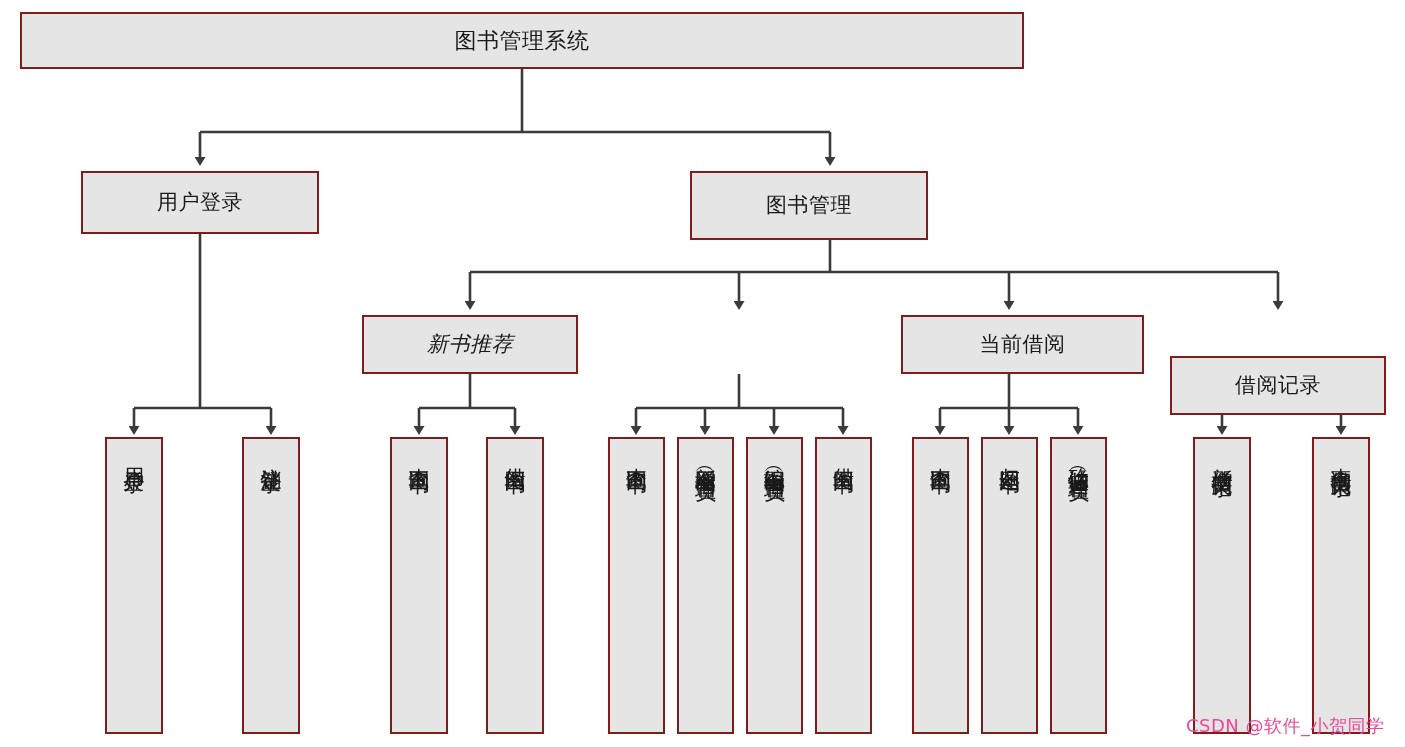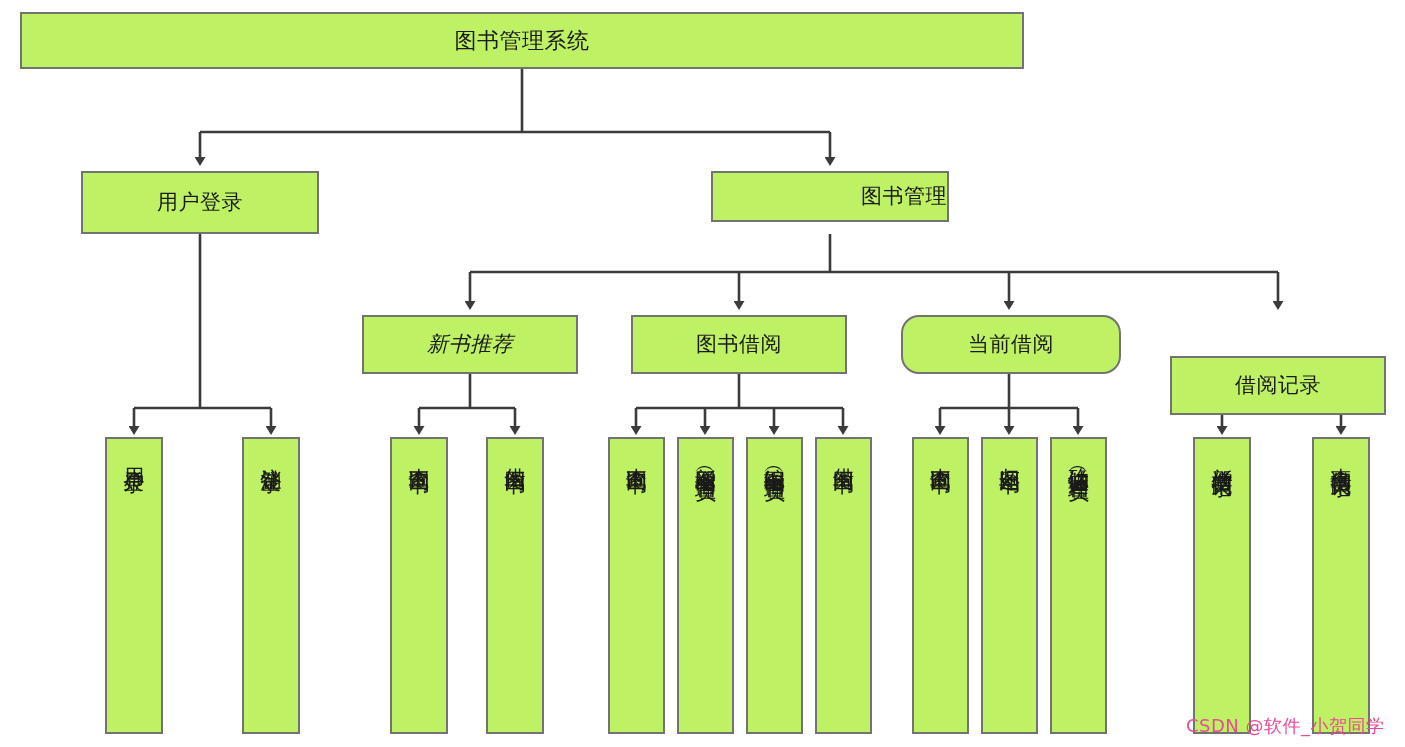--- a/index.html
+++ b/index.html
@@ -20,22 +20,22 @@
   #edges {
     position: absolute;
     left: 0;
     top: 0;
     width: 1405px;
     height: 747px;
   }
   .node {
     position: absolute;
     box-sizing: border-box;
-    border: 2px solid #737373;
-    background: #bef264;
+    border: 2px solid #7f1d1d;
+    background: #e5e5e5;
     display: flex;
     align-items: center;
     justify-content: center;
     color: #1a1a1a;
   }
   .node .txt {
     display: block;
     text-align: center;
     line-height: 1.18;
     letter-spacing: 0.5px;
@@ -121,31 +121,28 @@
     </g>
   </svg>
 
   <div class="node root horiz" style="left:20px; top:12px; width:1004px; height:57px;">
     <span class="txt">图书管理系统</span>
   </div>
 
   <div class="node horiz" style="left:81px; top:171px; width:238px; height:63px;">
     <span class="txt">用户登录</span>
   </div>
-  <div class="node horiz" style="left:711px; top:171px; width:238px; height:51px;justify-content:flex-end;">
+  <div class="node horiz" style="left:690px; top:171px; width:238px; height:69px;">
     <span class="txt">图书管理</span>
   </div>
 
   <div class="node horiz" style="left:362px; top:315px; width:216px; height:59px;font-style:italic;">
     <span class="txt">新书推荐</span>
   </div>
-  <div class="node horiz" style="left:631px; top:315px; width:216px; height:59px;">
-    <span class="txt">图书借阅</span>
-  </div>
-  <div class="node horiz" style="left:901px; top:315px; width:220px; height:59px;border-radius:18px;">
+  <div class="node horiz" style="left:901px; top:315px; width:243px; height:59px;">
     <span class="txt">当前借阅</span>
   </div>
   <div class="node horiz" style="left:1170px; top:315px; width:216px; height:59px;margin-top:41px;">
     <span class="txt">借阅记录</span>
   </div>
 
   <div class="node vert" style="left:105px; top:437px; width:58px; height:297px;">
     <span class="txt">用户登录</span>
   </div>
   <div class="node vert" style="left:242px; top:437px; width:58px; height:297px;">

